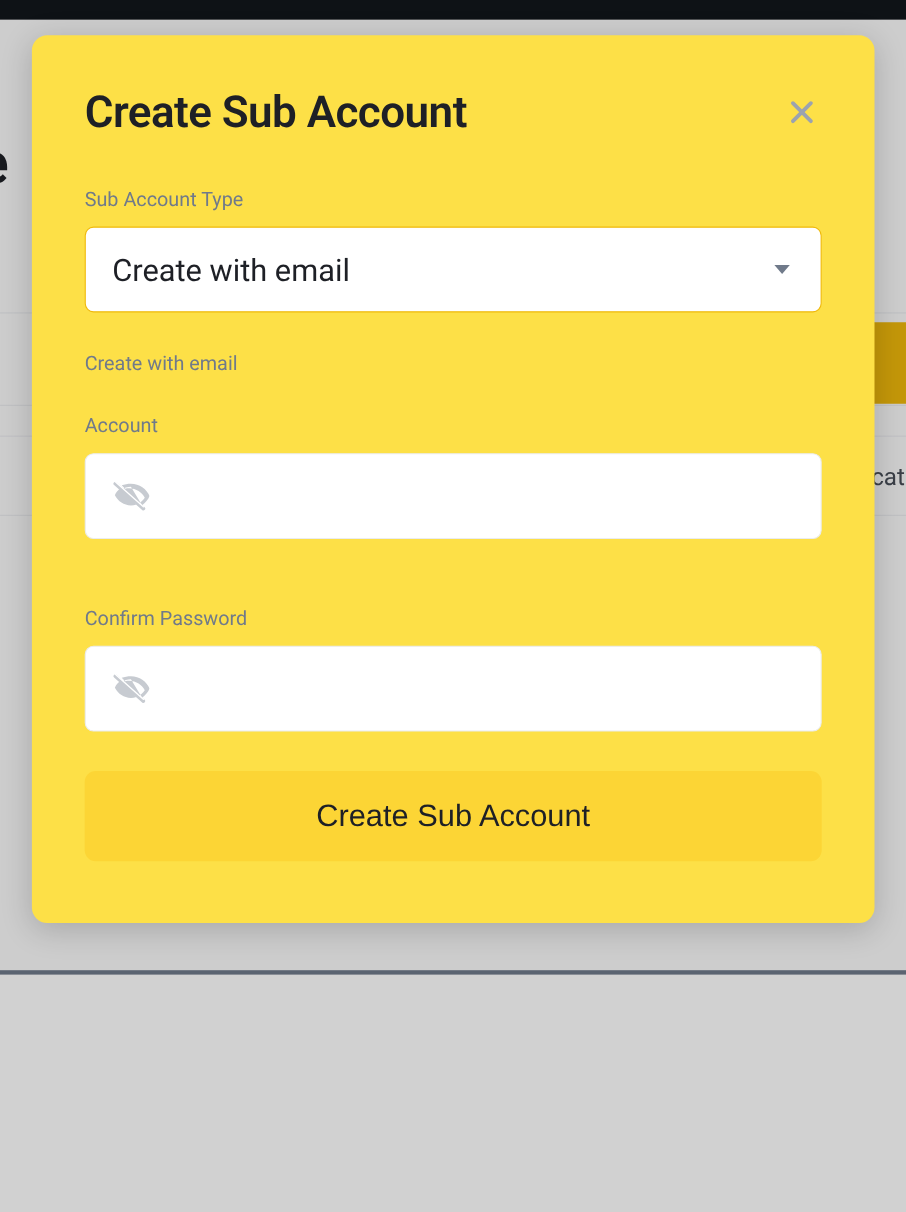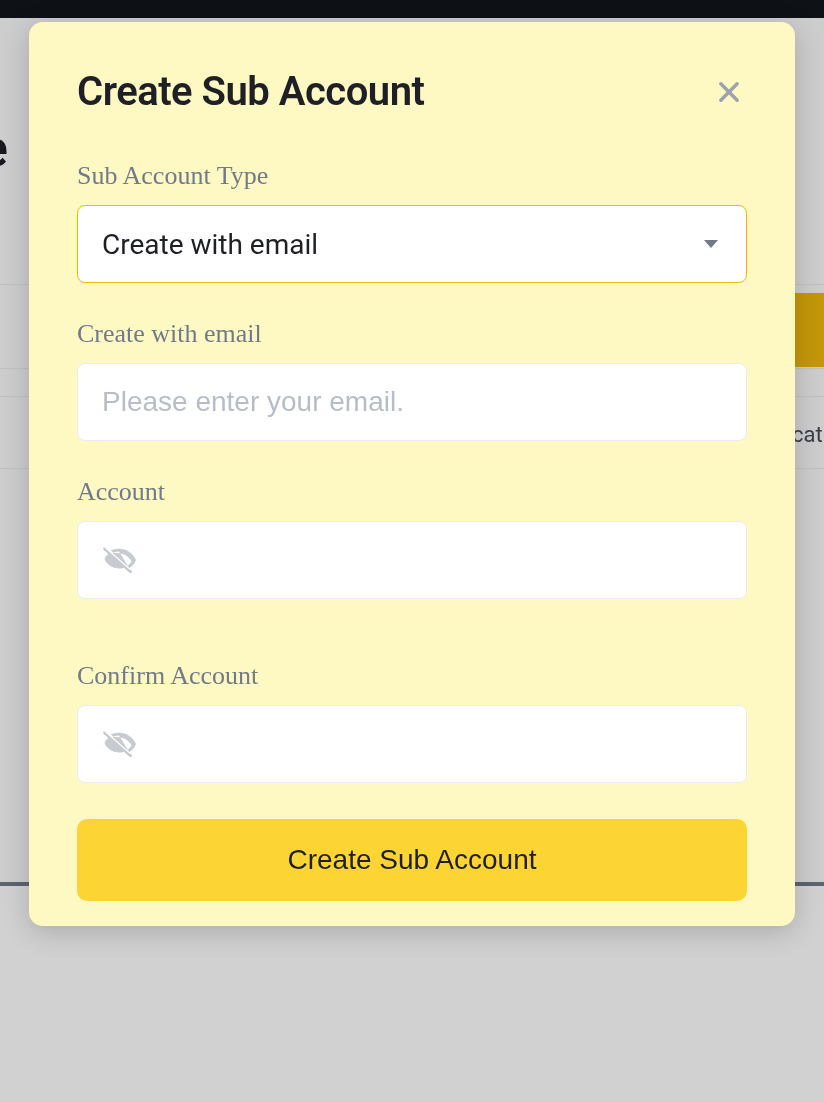--- a/index.html
+++ b/index.html
@@ -61,27 +61,27 @@
   
   .overlay {
     position: absolute;
     inset: 0;
     background: rgba(0,0,0,0.18);
   }
 
   
   .modal {
     position: absolute;
-    top: 22px;
+    top: 32px;
     left: 29px;
     width: 766px;
-    background: #fef9c3;
+    background: #fde047;
     border-radius: 14px;
     box-shadow: 0 6px 28px rgba(0,0,0,0.18);
-    padding: 46px 48px 25px 48px;
+    padding: 46px 48px 56px 48px;
   }
   .modal-header {
     display: flex;
     align-items: center;
     justify-content: space-between;
     margin-bottom: 46px;
   }
   .modal-title {
     font-size: 40px;
     font-weight: 600;
@@ -95,25 +95,24 @@
     color: #9ca3af;
     display: flex;
     align-items: center;
     justify-content: center;
   }
   .close-btn svg { width: 28px; height: 28px; }
 
   .field-group { margin-bottom: 36px; }
   .field-group.large-gap { margin-bottom: 62px; }
   .field-label {
-    font-size: 26px;
+    font-size: 18px;
     color: #707a8a;
     margin-bottom: 14px;
     font-weight: 400;
-    font-family: Liberation Serif, serif;
   }
 
   .select-box {
     width: 100%;
     height: 78px;
     border: 1.5px solid #f0b90b;
     border-radius: 8px;
     display: flex;
     align-items: center;
     justify-content: space-between;
@@ -218,42 +217,39 @@
     <div class="field-label">Sub Account Type</div>
     <div class="select-box">
       <span class="select-value">Create with email</span>
       <span class="caret"></span>
     </div>
   </div>
 
   
   <div class="field-group">
     <div class="field-label">Create with email</div>
-    <div class="text-input-wrap">
-      <input class="text-input" type="text" placeholder="Please enter your email." style="">
-    </div>
   </div>
 
   
   <div class="field-group large-gap">
     <div class="field-label">Account</div>
     <div class="text-input-wrap">
       <span class="eye-icon">
         <svg viewBox="0 0 24 24" fill="currentColor">
           <path d="M12 6c-4.5 0-8.3 2.8-10 6 1.7 3.2 5.5 6 10 6 1.2 0 2.4-.2 3.5-.6l-1.7-1.7c-.6.2-1.2.3-1.8.3-2.2 0-4-1.8-4-4 0-.6.1-1.2.3-1.8L5.1 7.1C3.6 8.2 2.4 9.7 1.7 11.4 3.3 14 7.3 16 12 16c.9 0 1.8-.1 2.6-.3L12 13.1c-.6 0-1.1-.5-1.1-1.1 0 0 0 0 0 0L8.3 9.4C8.1 10 8 10.5 8 11.1c0 2.2 1.8 4 4 4 .6 0 1.1-.1 1.7-.3l2.3 2.3c2-.9 3.7-2.3 4.9-4.1-1.7-3.2-5.5-6-10-6-.9 0-1.8.1-2.6.3L6.1 5.1C7.9 4.4 9.9 4 12 4c5.5 0 10.1 3.4 12 8-1 2.4-2.7 4.4-4.8 5.8"></path>
           <path d="M2 4l18 16" stroke="currentColor" stroke-width="2.4" stroke-linecap="round" fill="none"></path>
           <path d="M2 4l18 16" stroke="#ffffff" stroke-width="0.9" stroke-linecap="round" fill="none" transform="translate(0,-1.2)"></path>
         </svg>
       </span>
     </div>
   </div>
 
   
   <div class="field-group">
-    <div class="field-label">Confirm Account</div>
+    <div class="field-label">Confirm Password</div>
     <div class="text-input-wrap">
       <span class="eye-icon">
         <svg viewBox="0 0 24 24" fill="currentColor">
           <path d="M12 6c-4.5 0-8.3 2.8-10 6 1.7 3.2 5.5 6 10 6 1.2 0 2.4-.2 3.5-.6l-1.7-1.7c-.6.2-1.2.3-1.8.3-2.2 0-4-1.8-4-4 0-.6.1-1.2.3-1.8L5.1 7.1C3.6 8.2 2.4 9.7 1.7 11.4 3.3 14 7.3 16 12 16c.9 0 1.8-.1 2.6-.3L12 13.1c-.6 0-1.1-.5-1.1-1.1 0 0 0 0 0 0L8.3 9.4C8.1 10 8 10.5 8 11.1c0 2.2 1.8 4 4 4 .6 0 1.1-.1 1.7-.3l2.3 2.3c2-.9 3.7-2.3 4.9-4.1-1.7-3.2-5.5-6-10-6-.9 0-1.8.1-2.6.3L6.1 5.1C7.9 4.4 9.9 4 12 4c5.5 0 10.1 3.4 12 8-1 2.4-2.7 4.4-4.8 5.8"></path>
           <path d="M2 4l18 16" stroke="currentColor" stroke-width="2.4" stroke-linecap="round" fill="none"></path>
           <path d="M2 4l18 16" stroke="#ffffff" stroke-width="0.9" stroke-linecap="round" fill="none" transform="translate(0,-1.2)"></path>
         </svg>
       </span>
     </div>
   </div>

